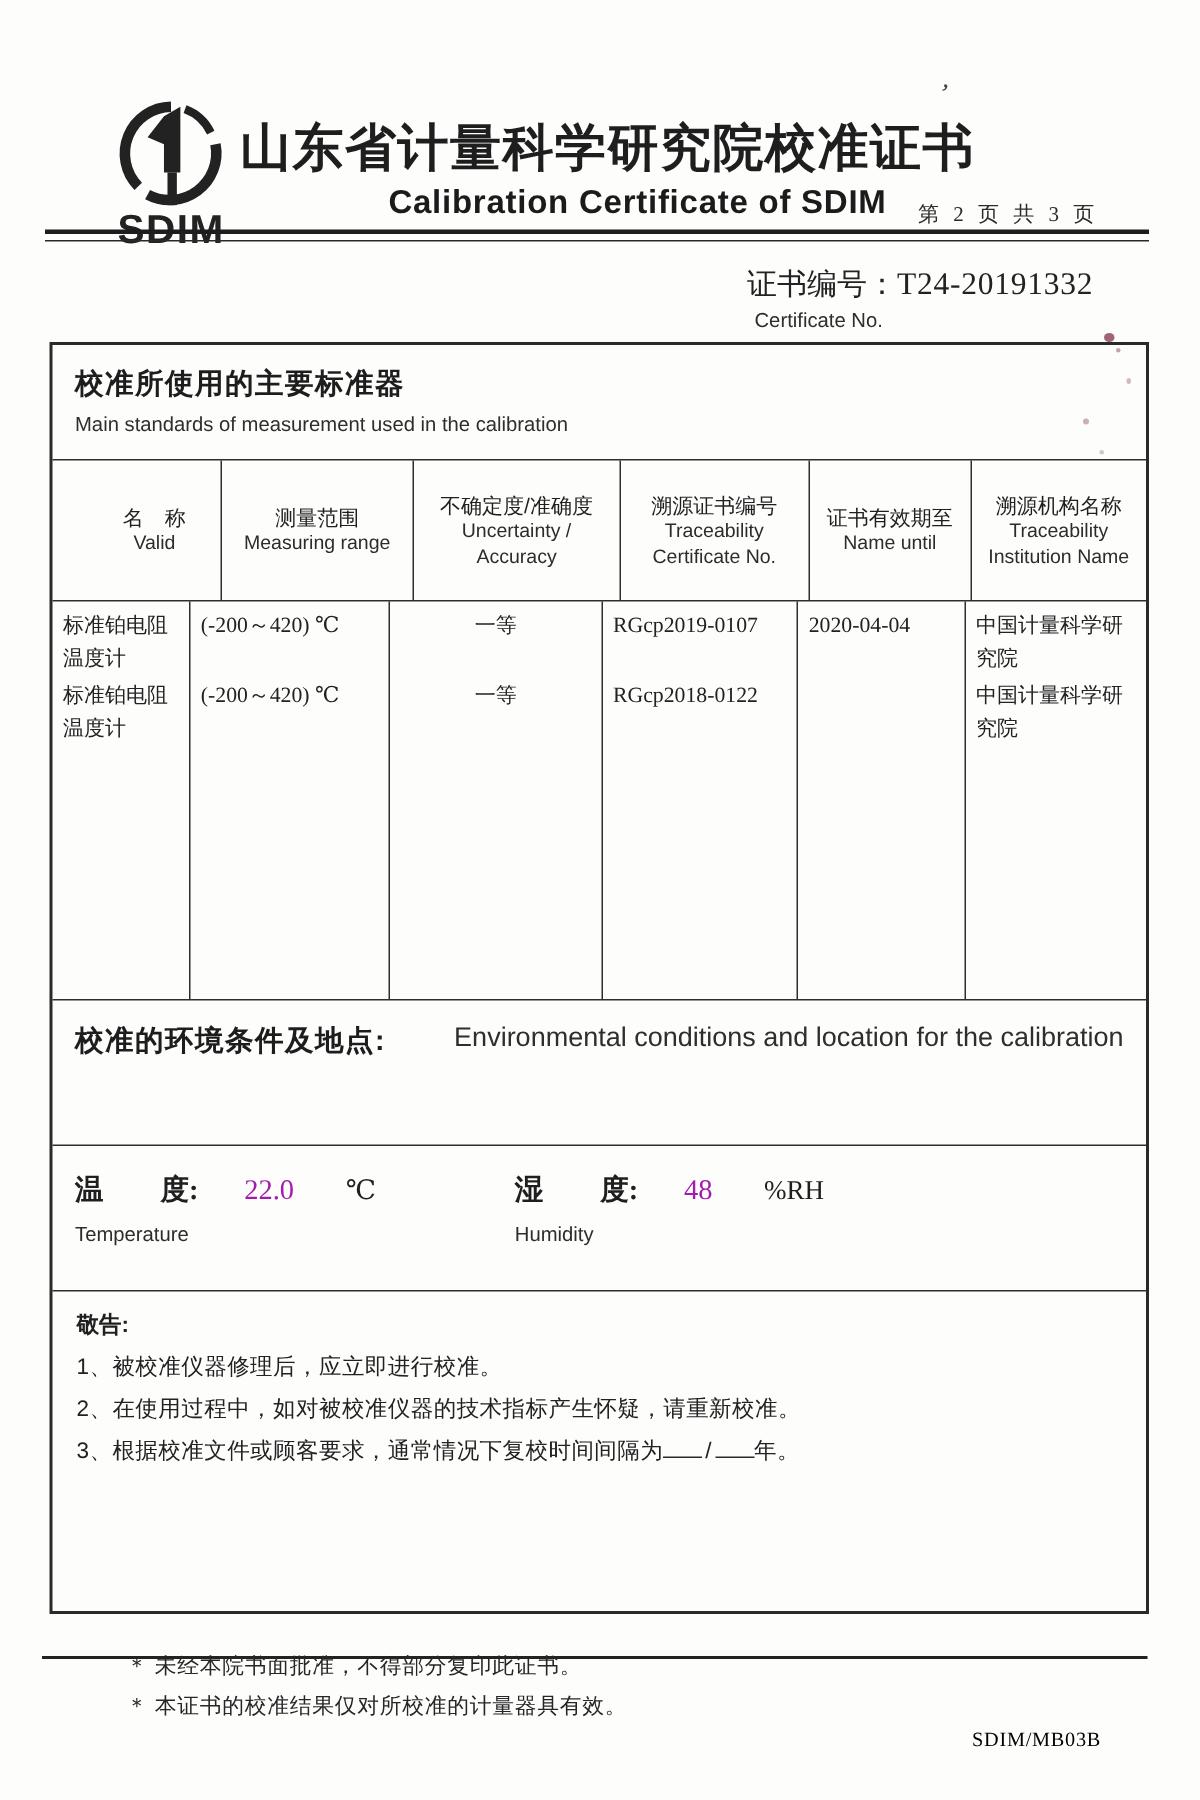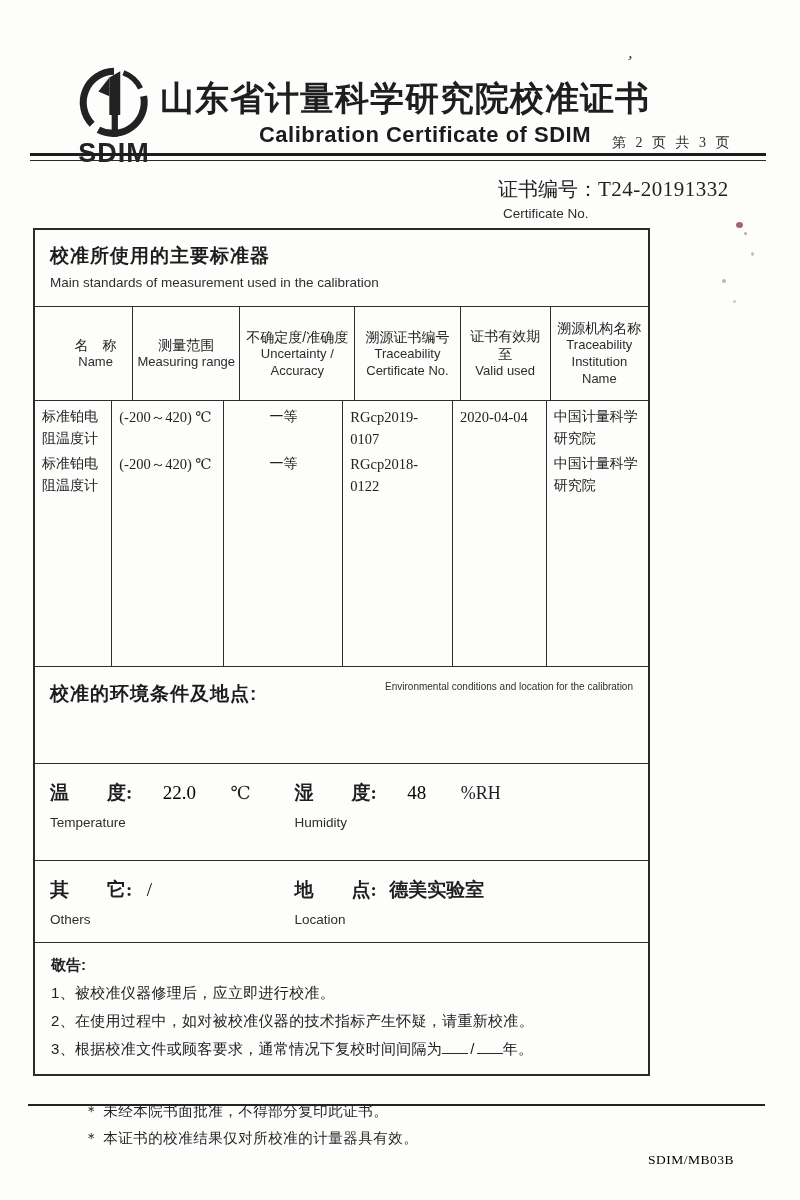--- a/index.html
+++ b/index.html
@@ -55,21 +55,21 @@
     font-family: "Liberation Serif", "DejaVu Serif", serif;
     font-size: 20px; color: #222; white-space: nowrap;
   }
   .cert-no-line .cert-val { font-size: 21px; letter-spacing: 0.5px; }
   .cert-no-en {
     position: absolute; left: 503px; top: 206px;
     font-size: 13.5px; color: #2e2e2e;
   }
   
   .main-table {
-    position: absolute; left: 33px; top: 228px; width: 617px; height: 848px;
+    position: absolute; left: 33px; top: 228px; width: 733px; height: 848px;
     border: 2px solid #2a2a2a;
     display: flex; flex-direction: column;
   }
   .sec-title {
     padding: 13px 15px 8px 15px;
     border-bottom: 1.5px solid #2e2e2e;
     height: 77px;
   }
   .sec-title .zh { font-size: 19px; font-weight: 700; color: #1d1d1d; letter-spacing: 1px; }
   .sec-title .en { font-size: 13.5px; color: #2e2e2e; margin-top: 6px; }
@@ -89,34 +89,34 @@
   .entry { height: 47px; color: #222; }
   .serif-val { font-family: "Liberation Serif", "DejaVu Serif", serif; font-size: 14.5px; }
   .center-cell { text-align: center; }
   
   .env-title {
     height: 97px; border-bottom: 1.5px solid #2e2e2e;
     padding: 14px 15px 10px 15px;
     display: flex; flex-direction: row; justify-content: space-between;
   }
   .env-title .zh { font-size: 19px; font-weight: 700; color: #1d1d1d; letter-spacing: 1px; }
-  .env-title .en { font-size: 10px; color: #2e2e2e; }
+  .env-title .en { font-size: 18px; color: #2e2e2e; }
   .cond-row { display: flex; border-bottom: 1.5px solid #2e2e2e; }
   .cond-row.r1 { height: 97px; }
   .cond-row.r2 { height: 82px; }
   .cond-half-l { width: 42%; padding: 16px 0 0 15px; }
   .cond-half-r { width: 58%; padding: 16px 0 0 2px; }
   .cond-line { white-space: nowrap; }
   .cond-zh {
     font-family: "Liberation Serif", "DejaVu Serif", serif;
     font-weight: 700; font-size: 19px; color: #1f1f1f;
   }
   .cond-val {
     font-family: "Liberation Serif", "DejaVu Serif", serif;
-    font-size: 19px; color: #000000; margin-left: 26px;
+    font-size: 19px; color: #a21caf; margin-left: 26px;
   }
   .cond-unit {
     font-family: "Liberation Serif", "DejaVu Serif", serif;
     font-size: 18px; color: #1f1f1f; margin-left: 30px;
   }
   .cond-en { font-size: 13.5px; color: #2d2d2d; margin-top: 9px; }
   
   .notice { flex: 1; padding: 13px 18px 0 16px; }
   .notice .n-title { font-size: 15px; font-weight: 700; color: #1f1f1f; }
   .notice .n-item { font-size: 15px; color: #222; margin-top: 9px; letter-spacing: 0.3px; }
@@ -180,37 +180,37 @@
   <div class="main-table">
 
     <div class="sec-title">
       <div class="zh">校准所使用的主要标准器</div>
       <div class="en">Main standards of measurement used in the calibration</div>
     </div>
 
     <div class="col-row">
       <div class="c c1">
         <div class="zh">名　称</div>
-        <div class="en">Name</div>
+        <div class="en">Valid</div>
       </div>
       <div class="c c2">
         <div class="zh">测量范围</div>
         <div class="en">Measuring range</div>
       </div>
       <div class="c c3">
         <div class="zh">不确定度/准确度</div>
         <div class="en">Uncertainty / Accuracy</div>
       </div>
       <div class="c c4">
         <div class="zh">溯源证书编号</div>
         <div class="en">Traceability Certificate No.</div>
       </div>
       <div class="c c5">
         <div class="zh">证书有效期至</div>
-        <div class="en">Valid used</div>
+        <div class="en">Name until</div>
       </div>
       <div class="c c6">
         <div class="zh">溯源机构名称</div>
         <div class="en">Traceability Institution Name</div>
       </div>
     </div>
 
     <div class="body-row">
       <div class="c c1">
         <div class="entry">标准铂电阻温度计</div>
@@ -254,36 +254,20 @@
       <div class="cond-half-r">
         <div class="cond-line">
           <span class="cond-zh">湿　　度:</span>
           <span class="cond-val">48</span>
           <span class="cond-unit">%RH</span>
         </div>
         <div class="cond-en">Humidity</div>
       </div>
     </div>
 
-    <div class="cond-row r2">
-      <div class="cond-half-l">
-        <div class="cond-line">
-          <span class="cond-zh">其　　它:</span>
-          <span class="cond-val" style="margin-left:10px">/</span>
-        </div>
-        <div class="cond-en">Others</div>
-      </div>
-      <div class="cond-half-r">
-        <div class="cond-line">
-          <span class="cond-zh">地　　点:</span>
-          <span class="cond-zh" style="margin-left:8px;font-weight:600">德美实验室</span>
-        </div>
-        <div class="cond-en">Location</div>
-      </div>
-    </div>
 
     <div class="notice">
       <div class="n-title">敬告:</div>
       <div class="n-item">1、被校准仪器修理后，应立即进行校准。</div>
       <div class="n-item">2、在使用过程中，如对被校准仪器的技术指标产生怀疑，请重新校准。</div>
       <div class="n-item">
         <span>3、根据校准文件或顾客要求，通常情况下复校时间间隔为</span><span class="blank-seg"></span><span class="slash-seg">/</span><span class="blank-seg"></span><span>年。</span>
       </div>
     </div>
   </div>

